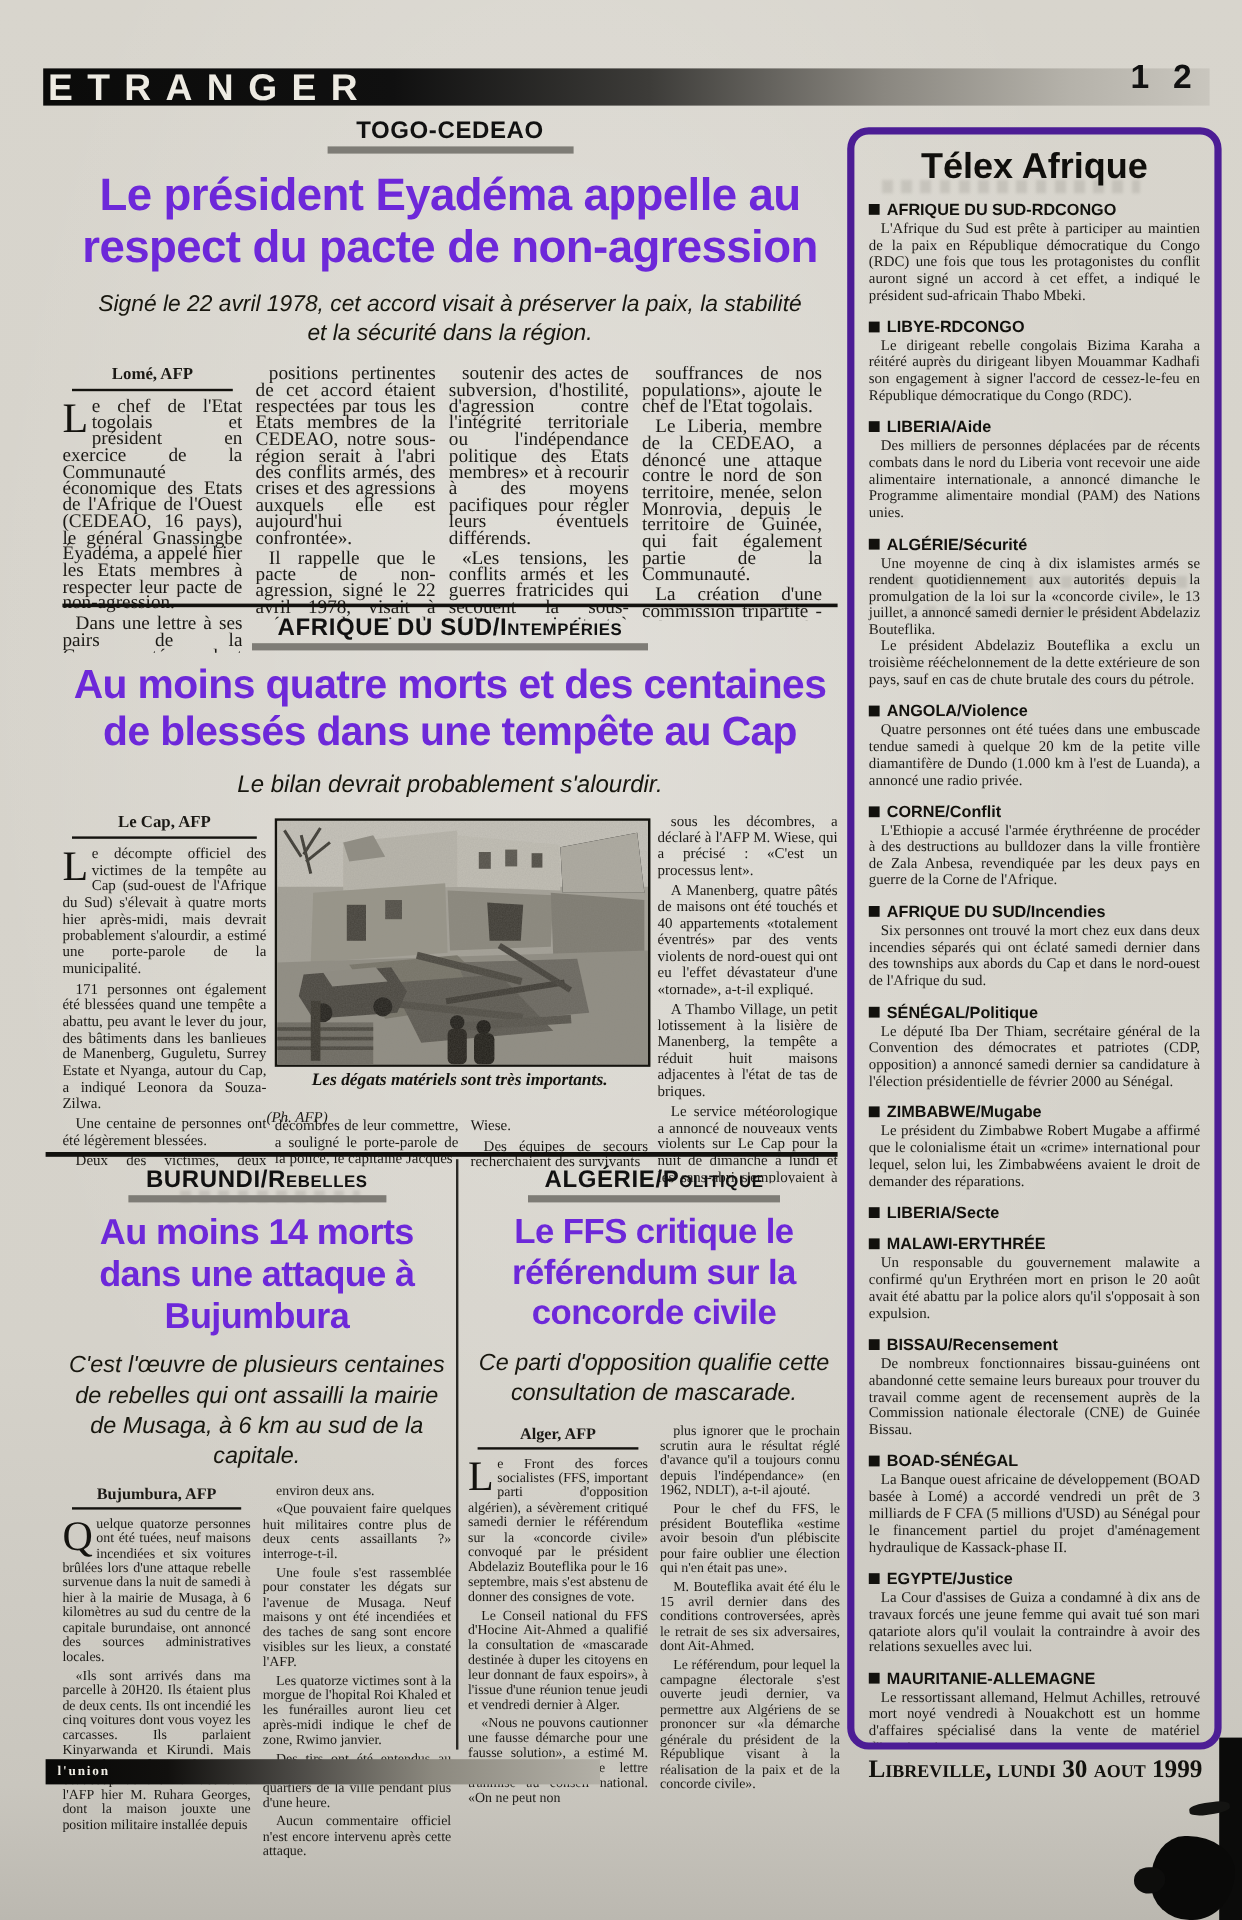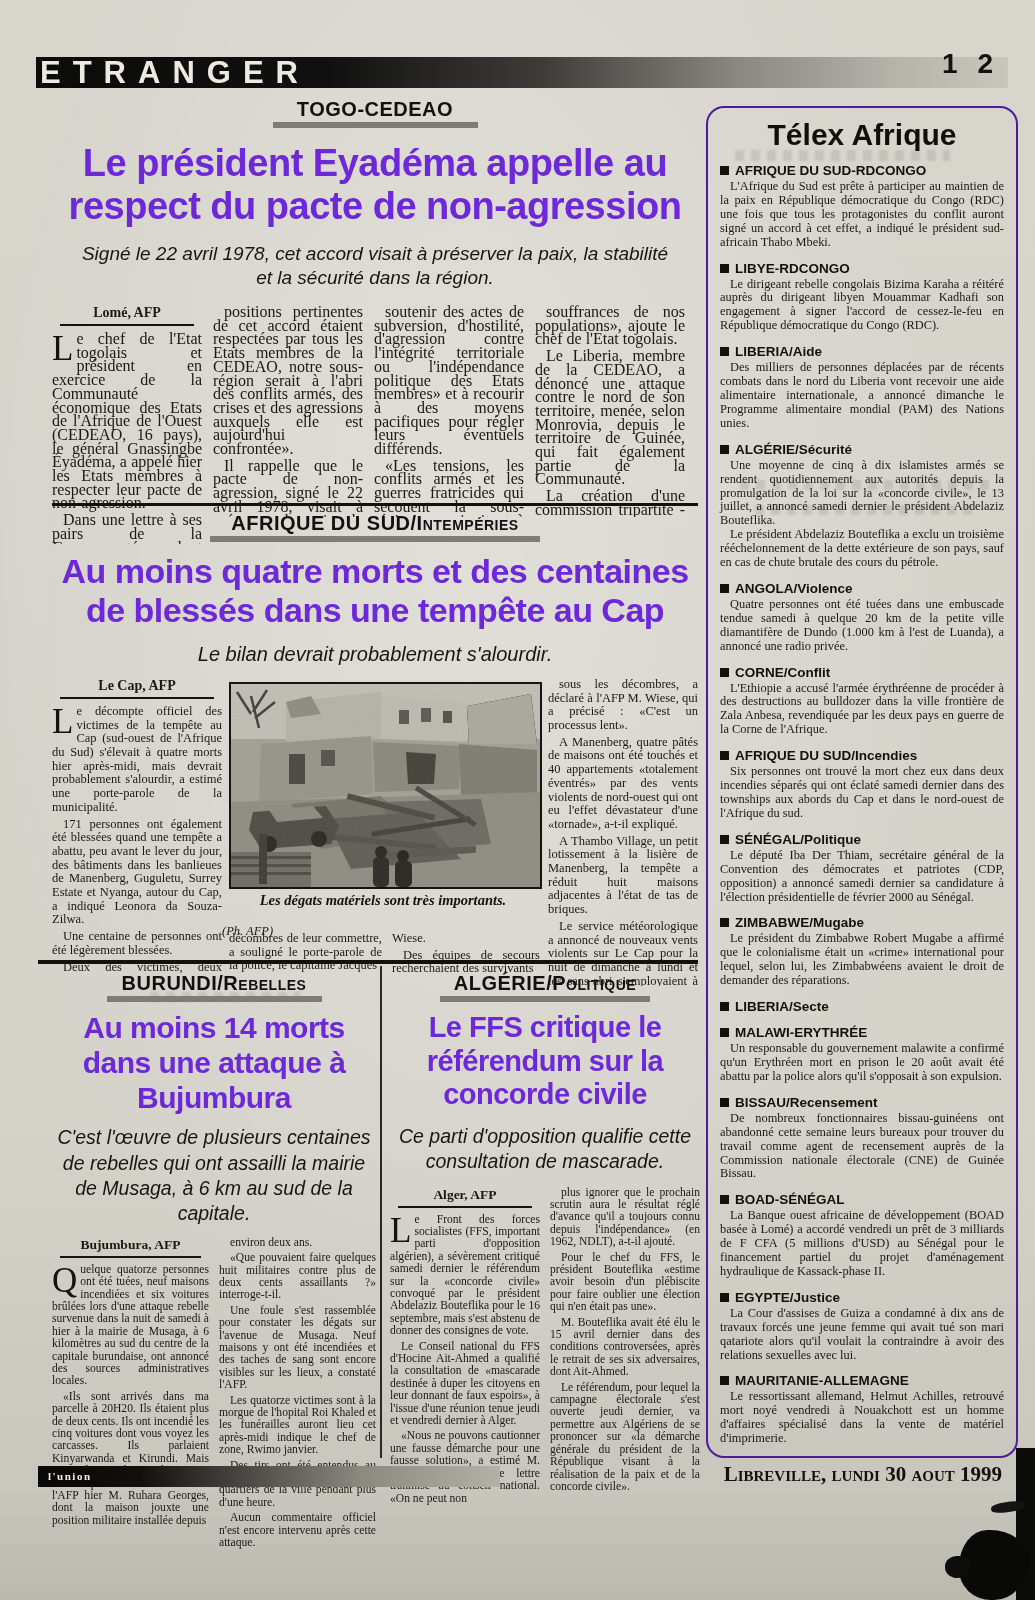--- a/index.html
+++ b/index.html
@@ -80,21 +80,21 @@
   .algerie{position:absolute;left:390px;top:972px;width:310px;}
   .algerie .kicker-bar{width:210px;}
   .algerie .headline{font-size:29px;line-height:1.16;margin-top:9px;}
   .algerie .standfirst{font-size:19.5px;line-height:1.3;margin-top:12px;}
   .algerie .cols{margin-top:12px;gap:10px;height:300px;}
   .algerie .col{width:150px;}
   .algerie .coltext{font-size:11.6px;line-height:12.4px;}
   .burundi .dateline,.algerie .dateline{font-size:13.5px;}
   
   .telex{position:absolute;left:706px;top:106px;width:312px;height:1352px;
-       border:2px solid #4c1d95;border-radius:18px;padding:8px 12px;box-sizing:border-box;
+       border:6px solid #4c1d95;border-radius:18px;padding:8px 12px;box-sizing:border-box;
        overflow:hidden;}
   .telex-title{font-family:"Liberation Sans",sans-serif;font-weight:bold;font-size:30px;
        text-align:center;margin:2px 0 10px 0;color:#100f0c;}
   .telex-item{margin-bottom:9px;margin-top:11px;}
   .telex-heading{font-family:"Liberation Sans",sans-serif;font-weight:bold;font-size:13.5px;
        color:#12110d;margin-bottom:2px;display:flex;align-items:center;gap:6px;}
   .sq{width:9px;height:9px;background:#12110d;display:inline-block;flex:0 0 auto;}
   .telex-body p{margin:0;font-size:12.4px;line-height:13.9px;text-align:justify;text-indent:10px;}
   
   .footer-bar{position:absolute;left:38px;top:1466px;width:462px;height:21px;

